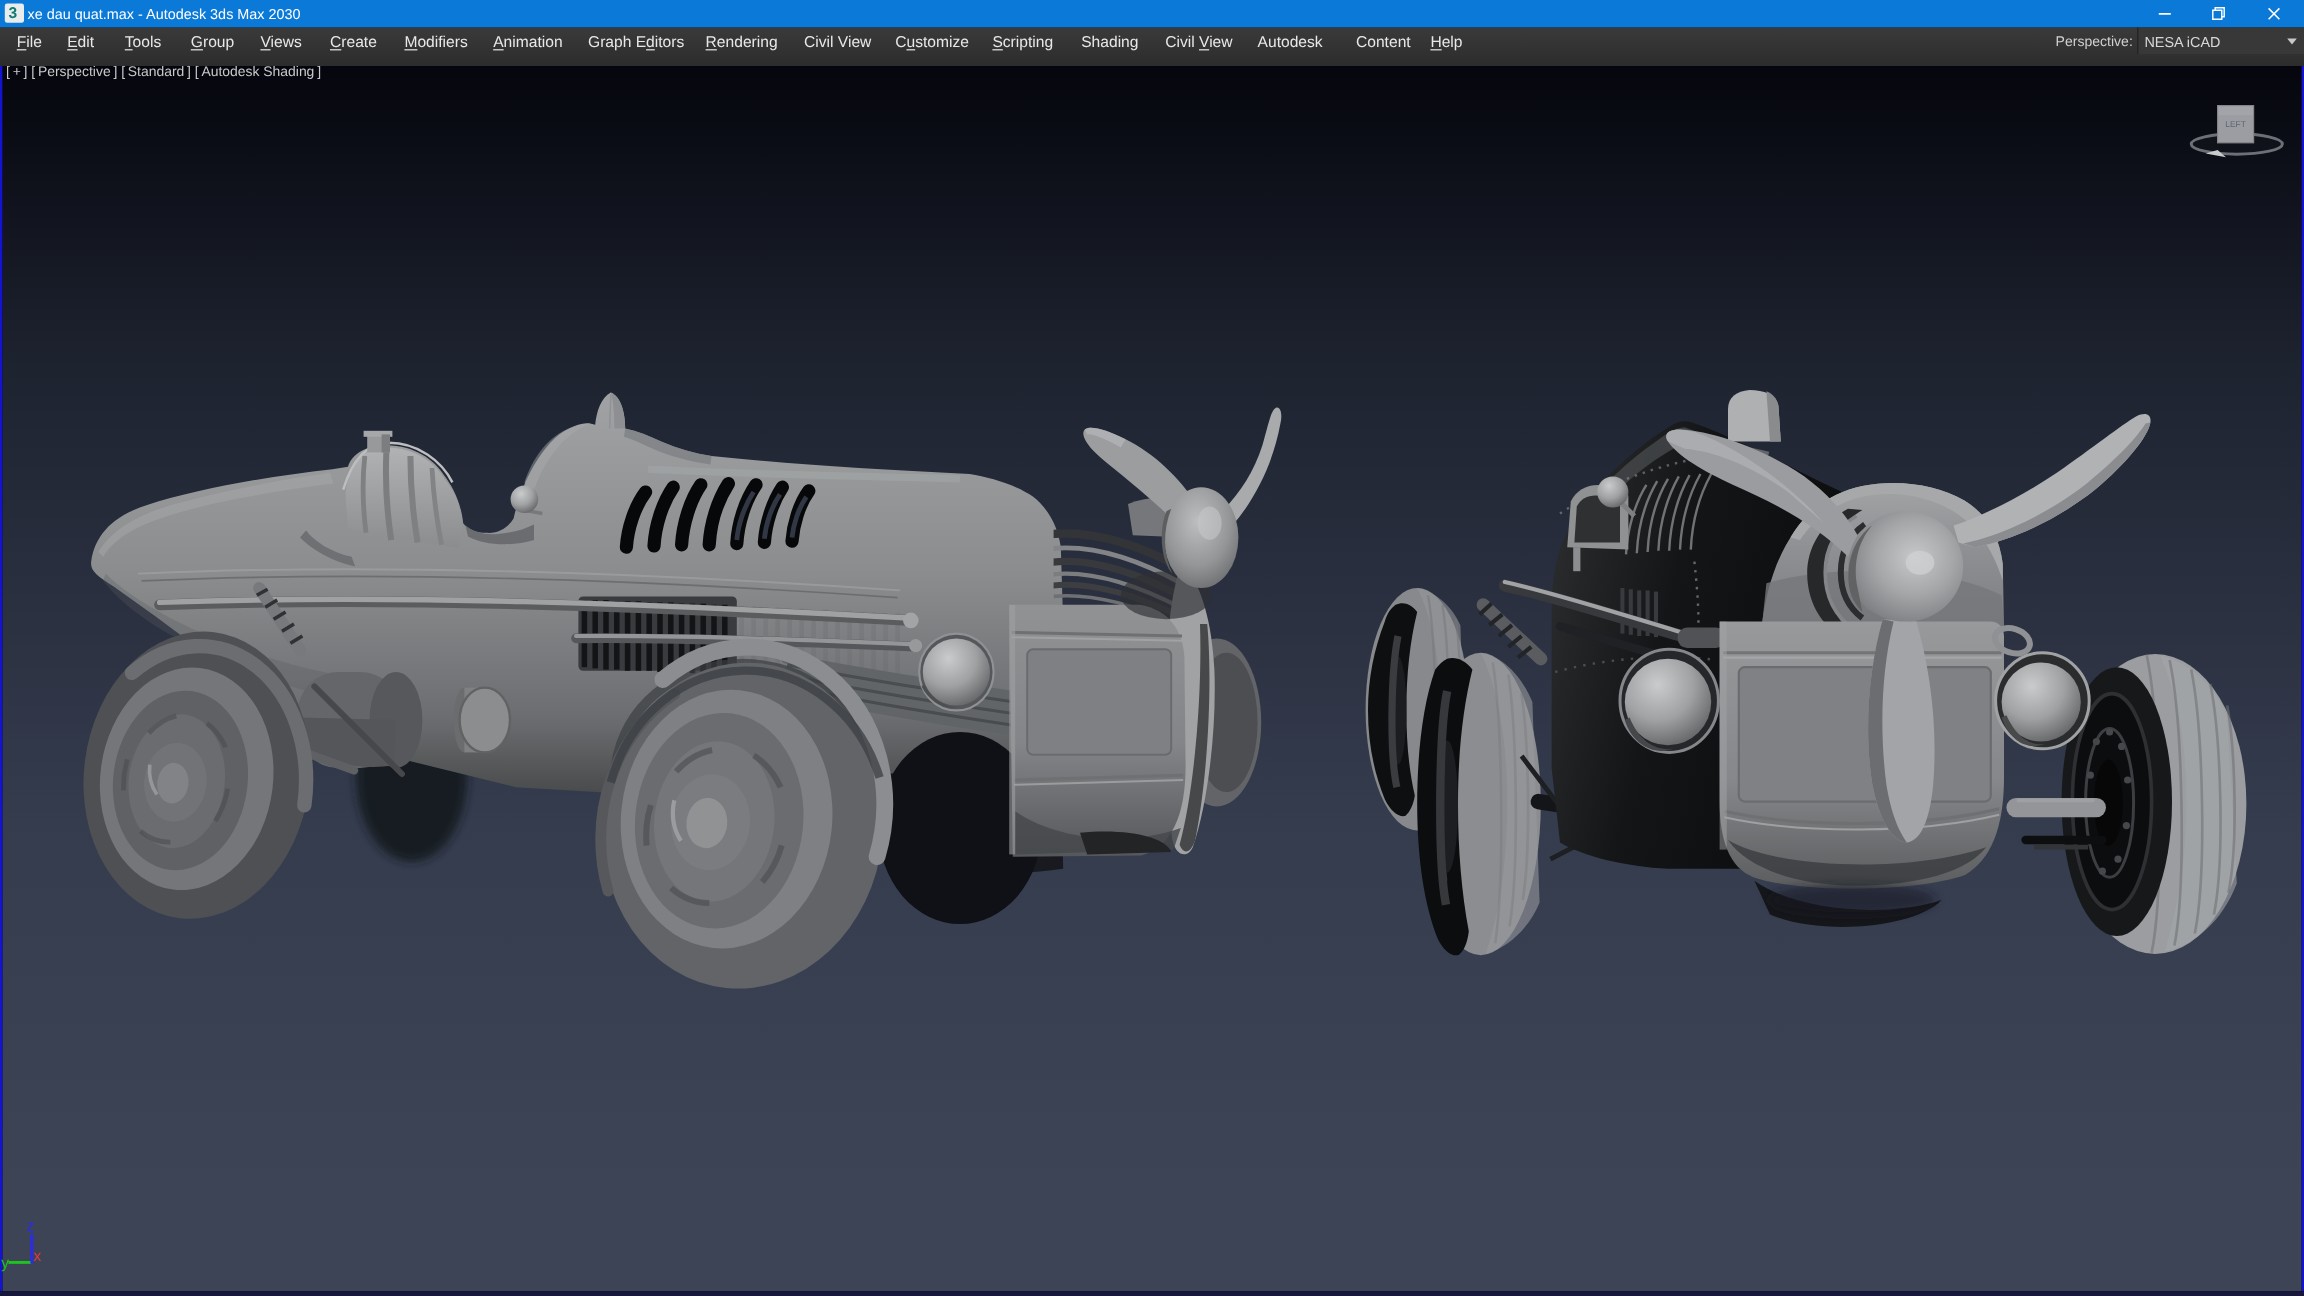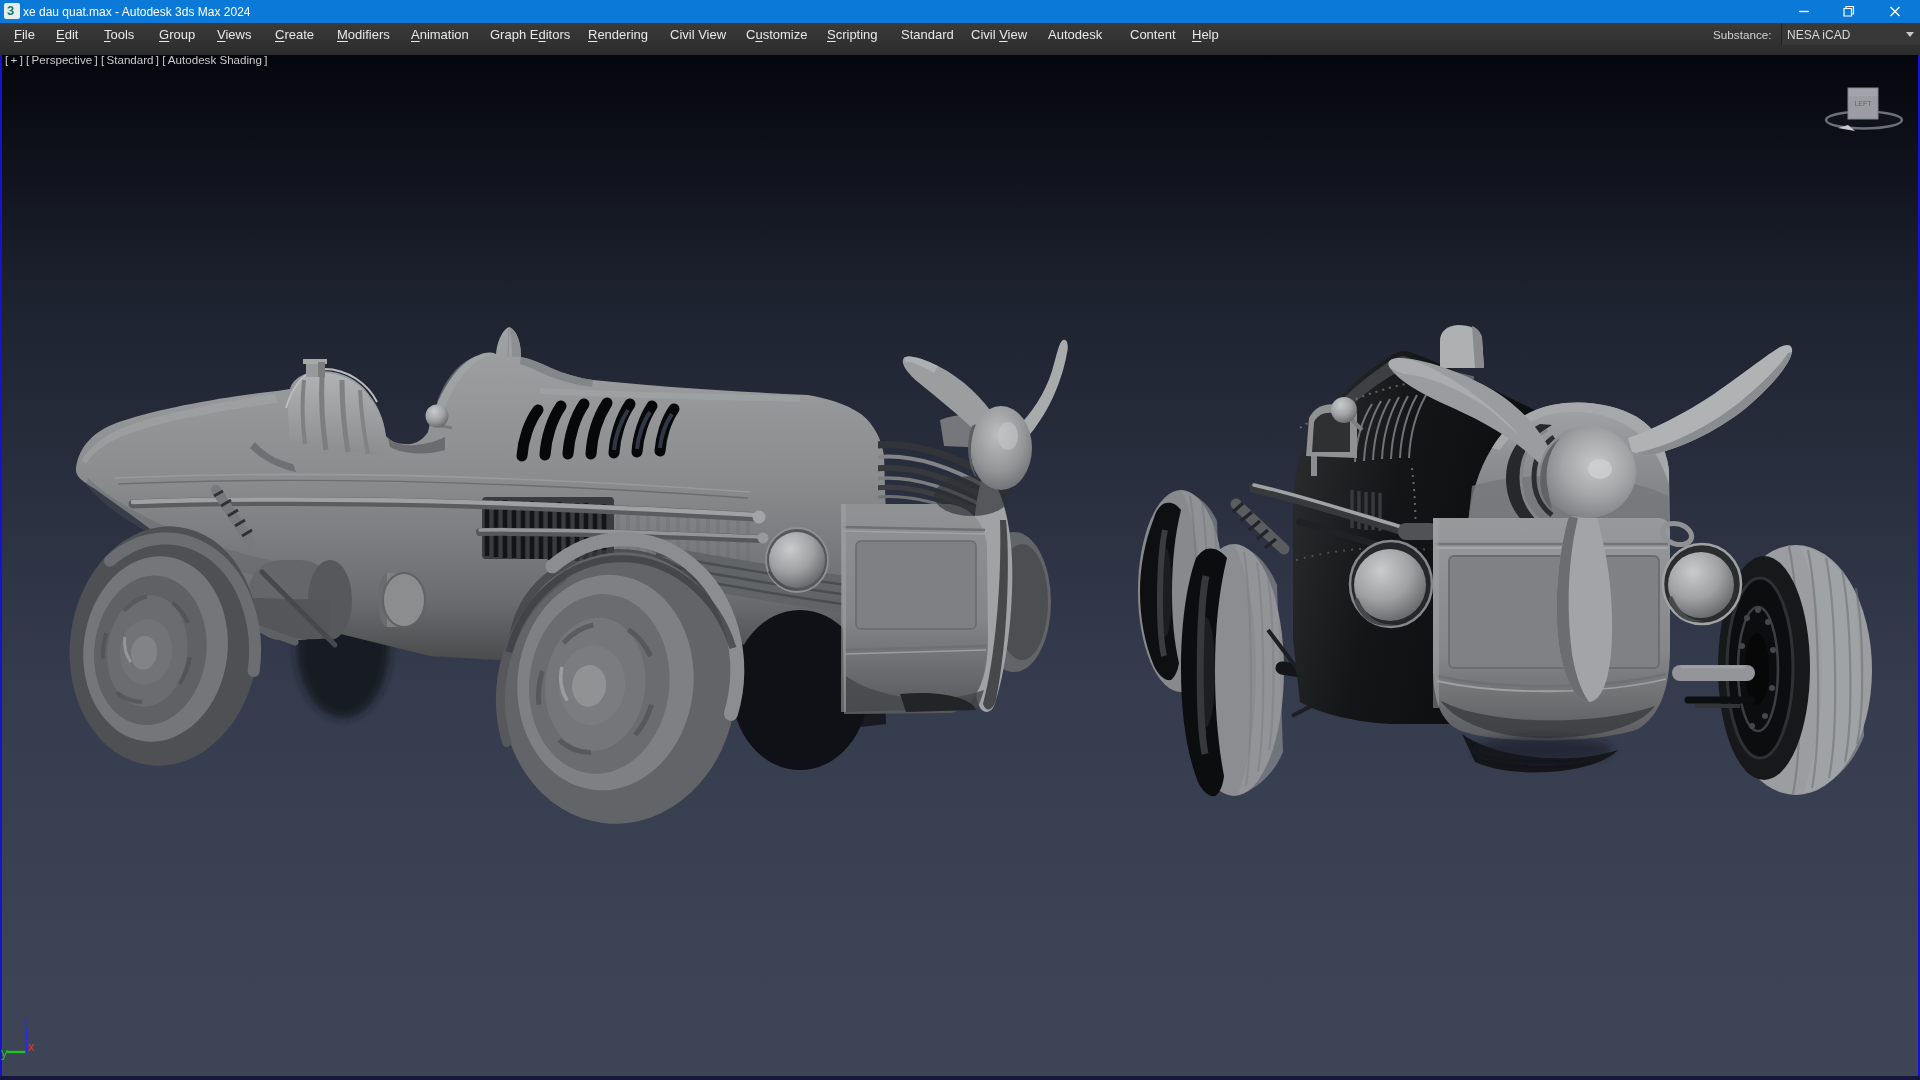--- a/index.html
+++ b/index.html
@@ -448,21 +448,21 @@
 <text x="28" y="1051" font-size="13" fill="#dc3c3c" font-family="Liberation Sans, sans-serif">x</text>
 </g>
 </svg>
 <div id="viewport"></div>
 <div id="vpbottom"></div>
 <div id="vplabel">[ + ] [ Perspective ] [ Standard ] [ Autodesk Shading ]</div>
 <div id="titlebar">
  <div id="ticon">
       <span>3</span>
     </div>
- <div id="ttext">xe dau quat.max - Autodesk 3ds Max 2024</div>
+ <div id="ttext">xe dau quat.max - Autodesk 3ds Max 2030</div>
  <svg class="winbtn" style="left:1789px" width="30" height="23">
       <path d="M10 11.5 H20" stroke="#fff" stroke-width="1.4"></path>
     </svg>
  <svg class="winbtn" style="left:1833px" width="30" height="23">
       <path d="M11 8.5 H18.5 V16 H11 Z" fill="none" stroke="#fff" stroke-width="1.2"></path>
       <path d="M13 8.5 V6.5 H20.5 V14 H18.5" fill="none" stroke="#fff" stroke-width="1.2"></path>
     </svg>
  <svg class="winbtn" style="left:1880px" width="30" height="23">
       <path d="M10.5 7 L19.5 16 M19.5 7 L10.5 16" stroke="#fff" stroke-width="1.3"></path>
     </svg>
@@ -474,23 +474,23 @@
  <div class="mi" style="left:159px"><u>G</u>roup</div>
  <div class="mi" style="left:217px"><u>V</u>iews</div>
  <div class="mi" style="left:275px"><u>C</u>reate</div>
  <div class="mi" style="left:337px"><u>M</u>odifiers</div>
  <div class="mi" style="left:411px"><u>A</u>nimation</div>
  <div class="mi" style="left:490px">Graph E<u>d</u>itors</div>
  <div class="mi" style="left:588px"><u>R</u>endering</div>
  <div class="mi" style="left:670px">Civil View</div>
  <div class="mi" style="left:746px">C<u>u</u>stomize</div>
  <div class="mi" style="left:827px"><u>S</u>cripting</div>
- <div class="mi" style="left:901px">Standard</div>
+ <div class="mi" style="left:901px">Shading</div>
  <div class="mi" style="left:971px">Civil <u>V</u>iew</div>
  <div class="mi" style="left:1048px">Autodesk</div>
  <div class="mi" style="left:1130px">Content</div>
  <div class="mi" style="left:1192px"><u>H</u>elp</div>
- <div id="wslabel">Substance:</div>
+ <div id="wslabel">Perspective:</div>
  <div id="wsbox">
       <div id="wstext">NESA iCAD</div>
       <div id="wsarr"></div>
     </div>
 </div>
 
 </body></html>

